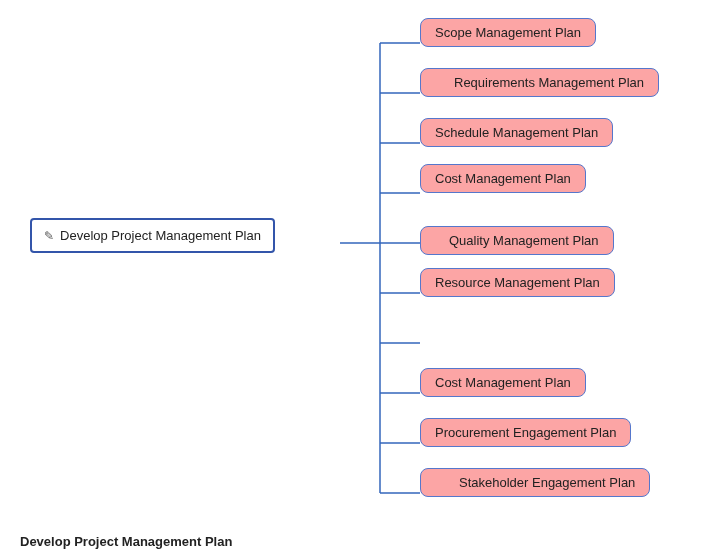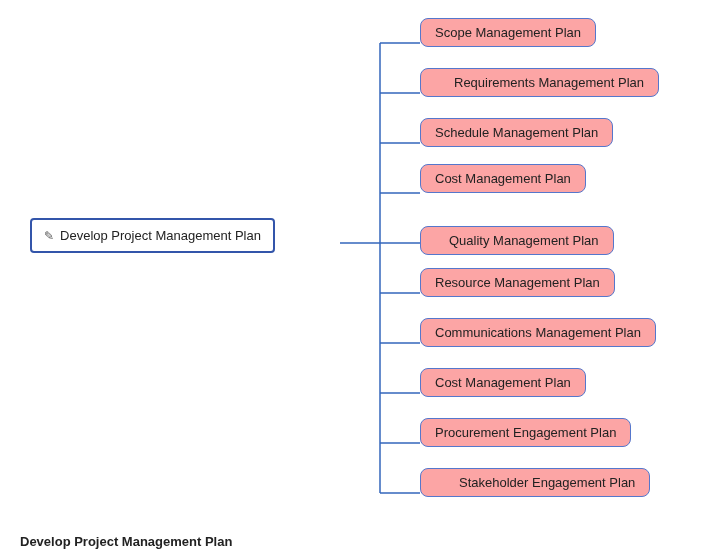--- a/index.html
+++ b/index.html
@@ -90,23 +90,20 @@
   </div>
   <div class="child-node" id="c4" style="left:420px; top:164px;">
     <span>Cost Management Plan</span>
   </div>
   <div class="child-node" id="c5" style="left:420px; top:226px;padding-left:28px;">
     <span>Quality Management Plan</span>
   </div>
   <div class="child-node" id="c6" style="left:420px; top:268px;">
     <span>Resource Management Plan</span>
   </div>
-  <div class="child-node" id="c7" style="left:420px; top:318px;">
-    <span>Communications Management Plan</span>
-  </div>
   <div class="child-node" id="c8" style="left:420px; top:368px;">
     <span>Cost Management Plan</span>
   </div>
   <div class="child-node" id="c9" style="left:420px; top:418px;">
     <span>Procurement Engagement Plan</span>
   </div>
   <div class="child-node" id="c10" style="left:420px; top:468px;padding-left:38px;">
     <span>Stakeholder Engagement Plan</span>
   </div>
 

